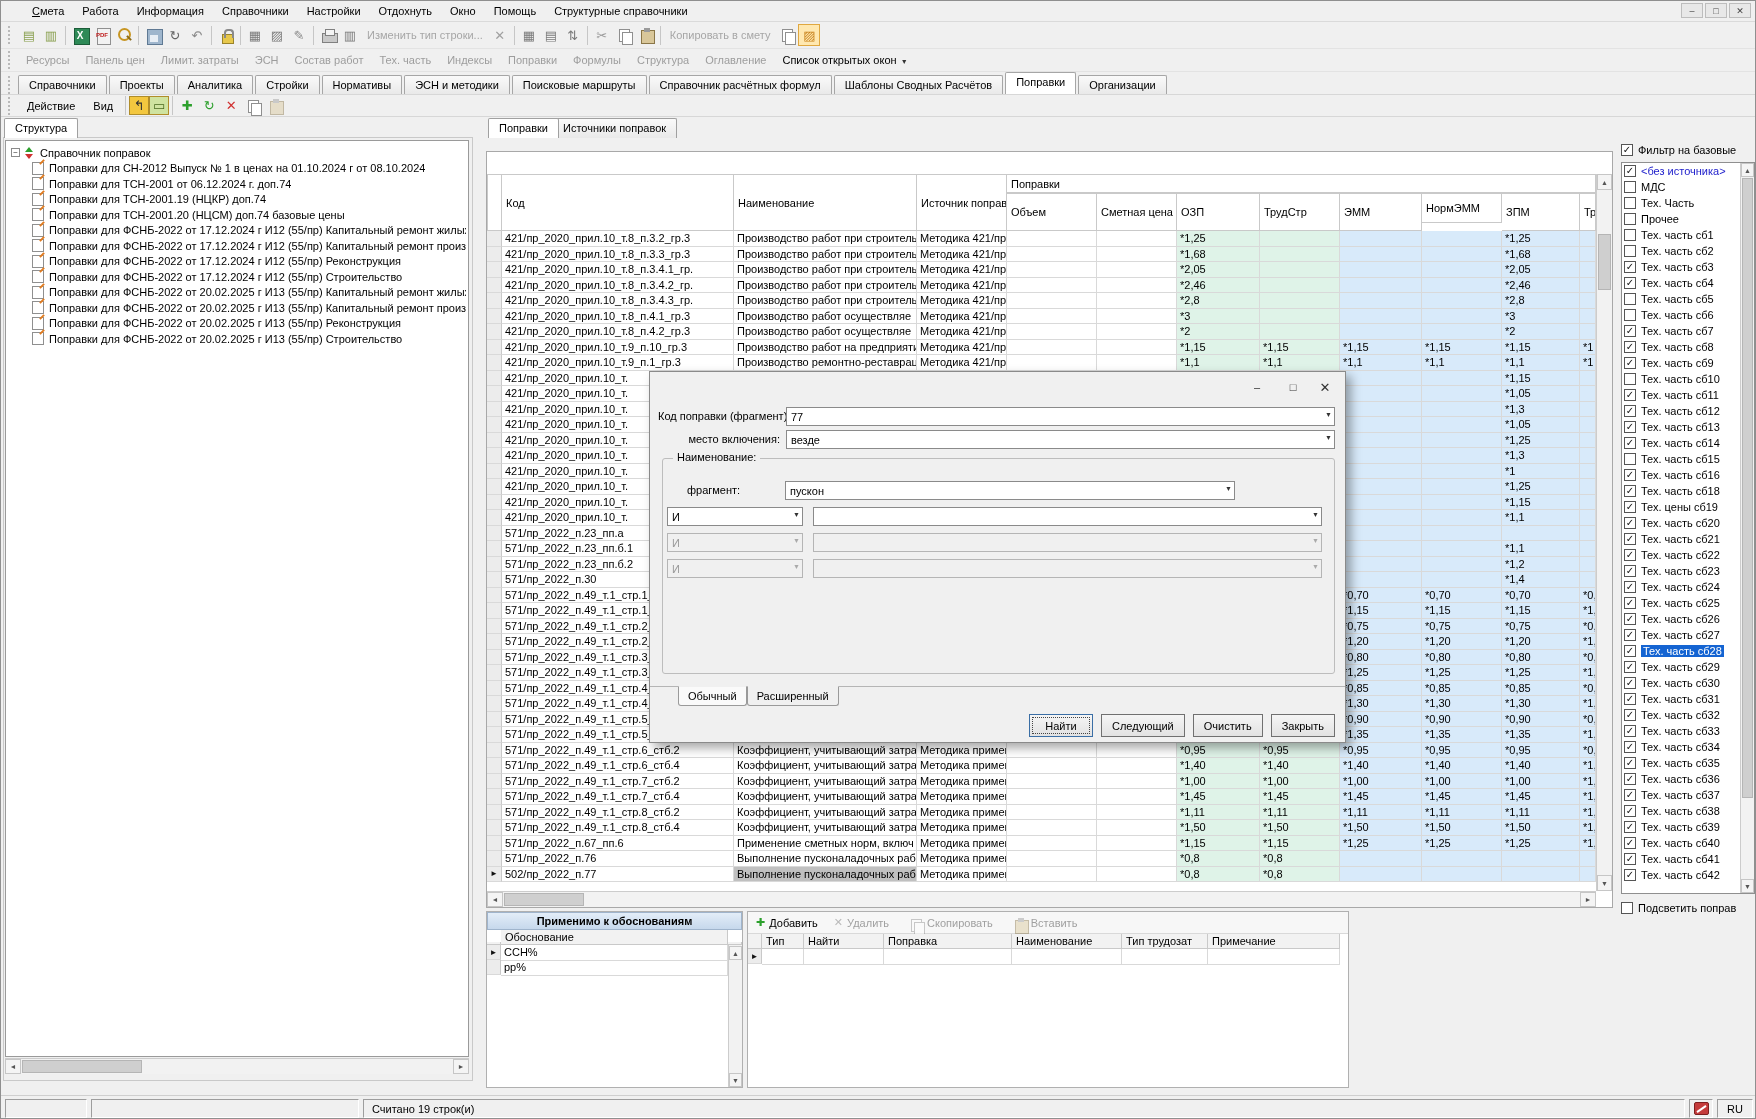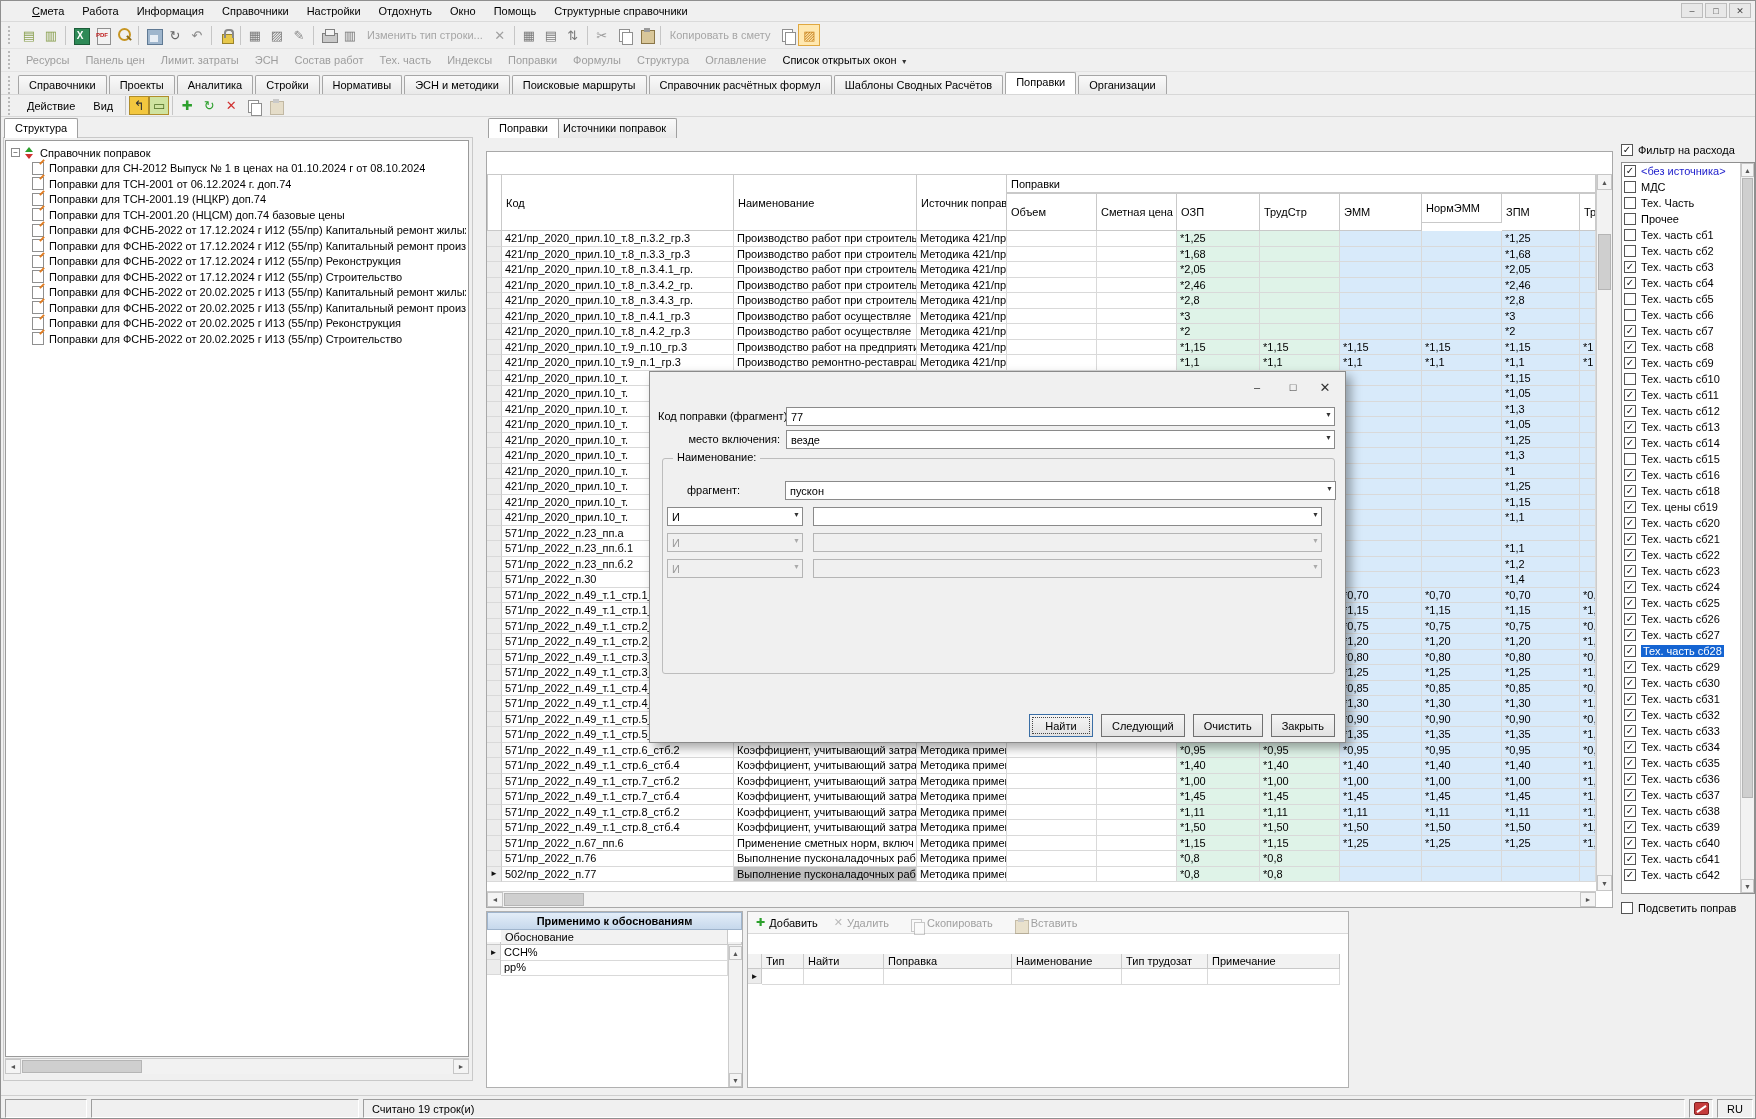--- a/index.html
+++ b/index.html
@@ -934,21 +934,21 @@
     </div>
   <div id="ghscroll" style="position:absolute;left:0;top:739px;width:1109px;height:16px;background:#f2f2f2;border-top:1px solid #cccccc">
       <div class="sbtn" style="position: absolute; left: 0px; top: 0px; width: 16px; height: 15px;">◄</div>
       <div class="sthumb" style="position: absolute; left: 17px; top: 1px; width: 80px; height: 13px;"></div>
       <div class="sbtn" style="position: absolute; right: 0px; top: 0px; width: 16px; height: 15px;">►</div>
     </div>
 </div>
 
 <div class="fhead abs">
   <span class="cb" id="fhead-cb">✓</span>
-  <span>Фильтр на расхода</span>
+  <span>Фильтр на базовые</span>
 </div>
 <div class="flist abs" id="flist">
     <div class="fitem">
       <span class="cb">✓</span>
       <span class="flabel" style="color: rgb(34, 34, 204);">&lt;без источника&gt;</span>
     </div>
     <div class="fitem">
       <span class="cb"></span>
       <span class="flabel">МДС</span>
     </div>
@@ -1173,21 +1173,21 @@
       <div class="btn-flat dis">
         <span class="tb-icon i-copy" style="width: 18px; height: 18px; opacity: 0.45;"></span>
         <span>Скопировать</span>
       </div>
       <div class="btn-flat dis">
         <span class="tb-icon i-paste" style="width: 18px; height: 18px; opacity: 0.45;"></span>
         <span>Вставить</span>
       </div>
     </div>
   <div id="brbody" style="position:relative;width:100%;height:135px">
-      <div style="display: flex; margin-top: 20px;">
+      <div style="display: flex;">
         <div class="subhead" style="width: 14px;"></div>
         <div class="subhead" style="width: 42px;">Тип</div>
         <div class="subhead" style="width: 80px;">Найти</div>
         <div class="subhead" style="width: 128px;">Поправка</div>
         <div class="subhead" style="width: 110px;">Наименование</div>
         <div class="subhead" style="width: 86px;">Тип трудозат</div>
         <div class="subhead" style="width: 132px;">Примечание</div>
       </div>
       <div style="display: flex; height: 15px;">
         <div class="mcell" style="width: 14px;">►</div>
@@ -1213,21 +1213,21 @@
   </div>
   <div class="dlbl" style="left:8px;top:61px;width:122px">место включения:</div>
   <div class="dinput" style="left:136px;top:58px;width:549px">
     <span>везде</span>
       <span class="arr">▼</span>
   </div>
 
   <div class="groupbox">
     <div class="gb-label">Наименование:</div>
     <div class="dlbl" style="left:24px;top:25px;width:80px;text-align:left">фрагмент:</div>
-    <div class="dinput" style="left:122px;top:22px;width:551px">
+    <div class="dinput" style="left:122px;top:22px;width:450px">
       <span>пускон</span>
         <span class="arr">▼</span>
     </div>
     <div class="dinput" style="left:4px;top:48px;width:136px">
       <span>И</span>
         <span class="arr">▼</span>
     </div>
     <div class="dinput" style="left:150px;top:48px;width:509px">
         <span class="arr">▼</span>
       </div>
@@ -1240,20 +1240,24 @@
       </div>
     <div class="dinput dis" style="left:4px;top:100px;width:136px">
       <span>И</span>
         <span class="arr">▼</span>
     </div>
     <div class="dinput dis" style="left:150px;top:100px;width:509px">
         <span class="arr">▼</span>
       </div>
   </div>
 
+  <div class="dtabs" id="dtabs">
+      <div class="btab active">Обычный</div>
+      <div class="btab">Расширенный</div>
+    </div>
   <div class="dbtns" id="dbtns">
       <div class="btn default">Найти</div>
       <div class="btn">Следующий</div>
       <div class="btn">Очистить</div>
       <div class="btn">Закрыть</div>
     </div>
 </div>
 
 <div class="statusbar abs">
   <div class="sseg" style="left:4px;width:82px"></div>

